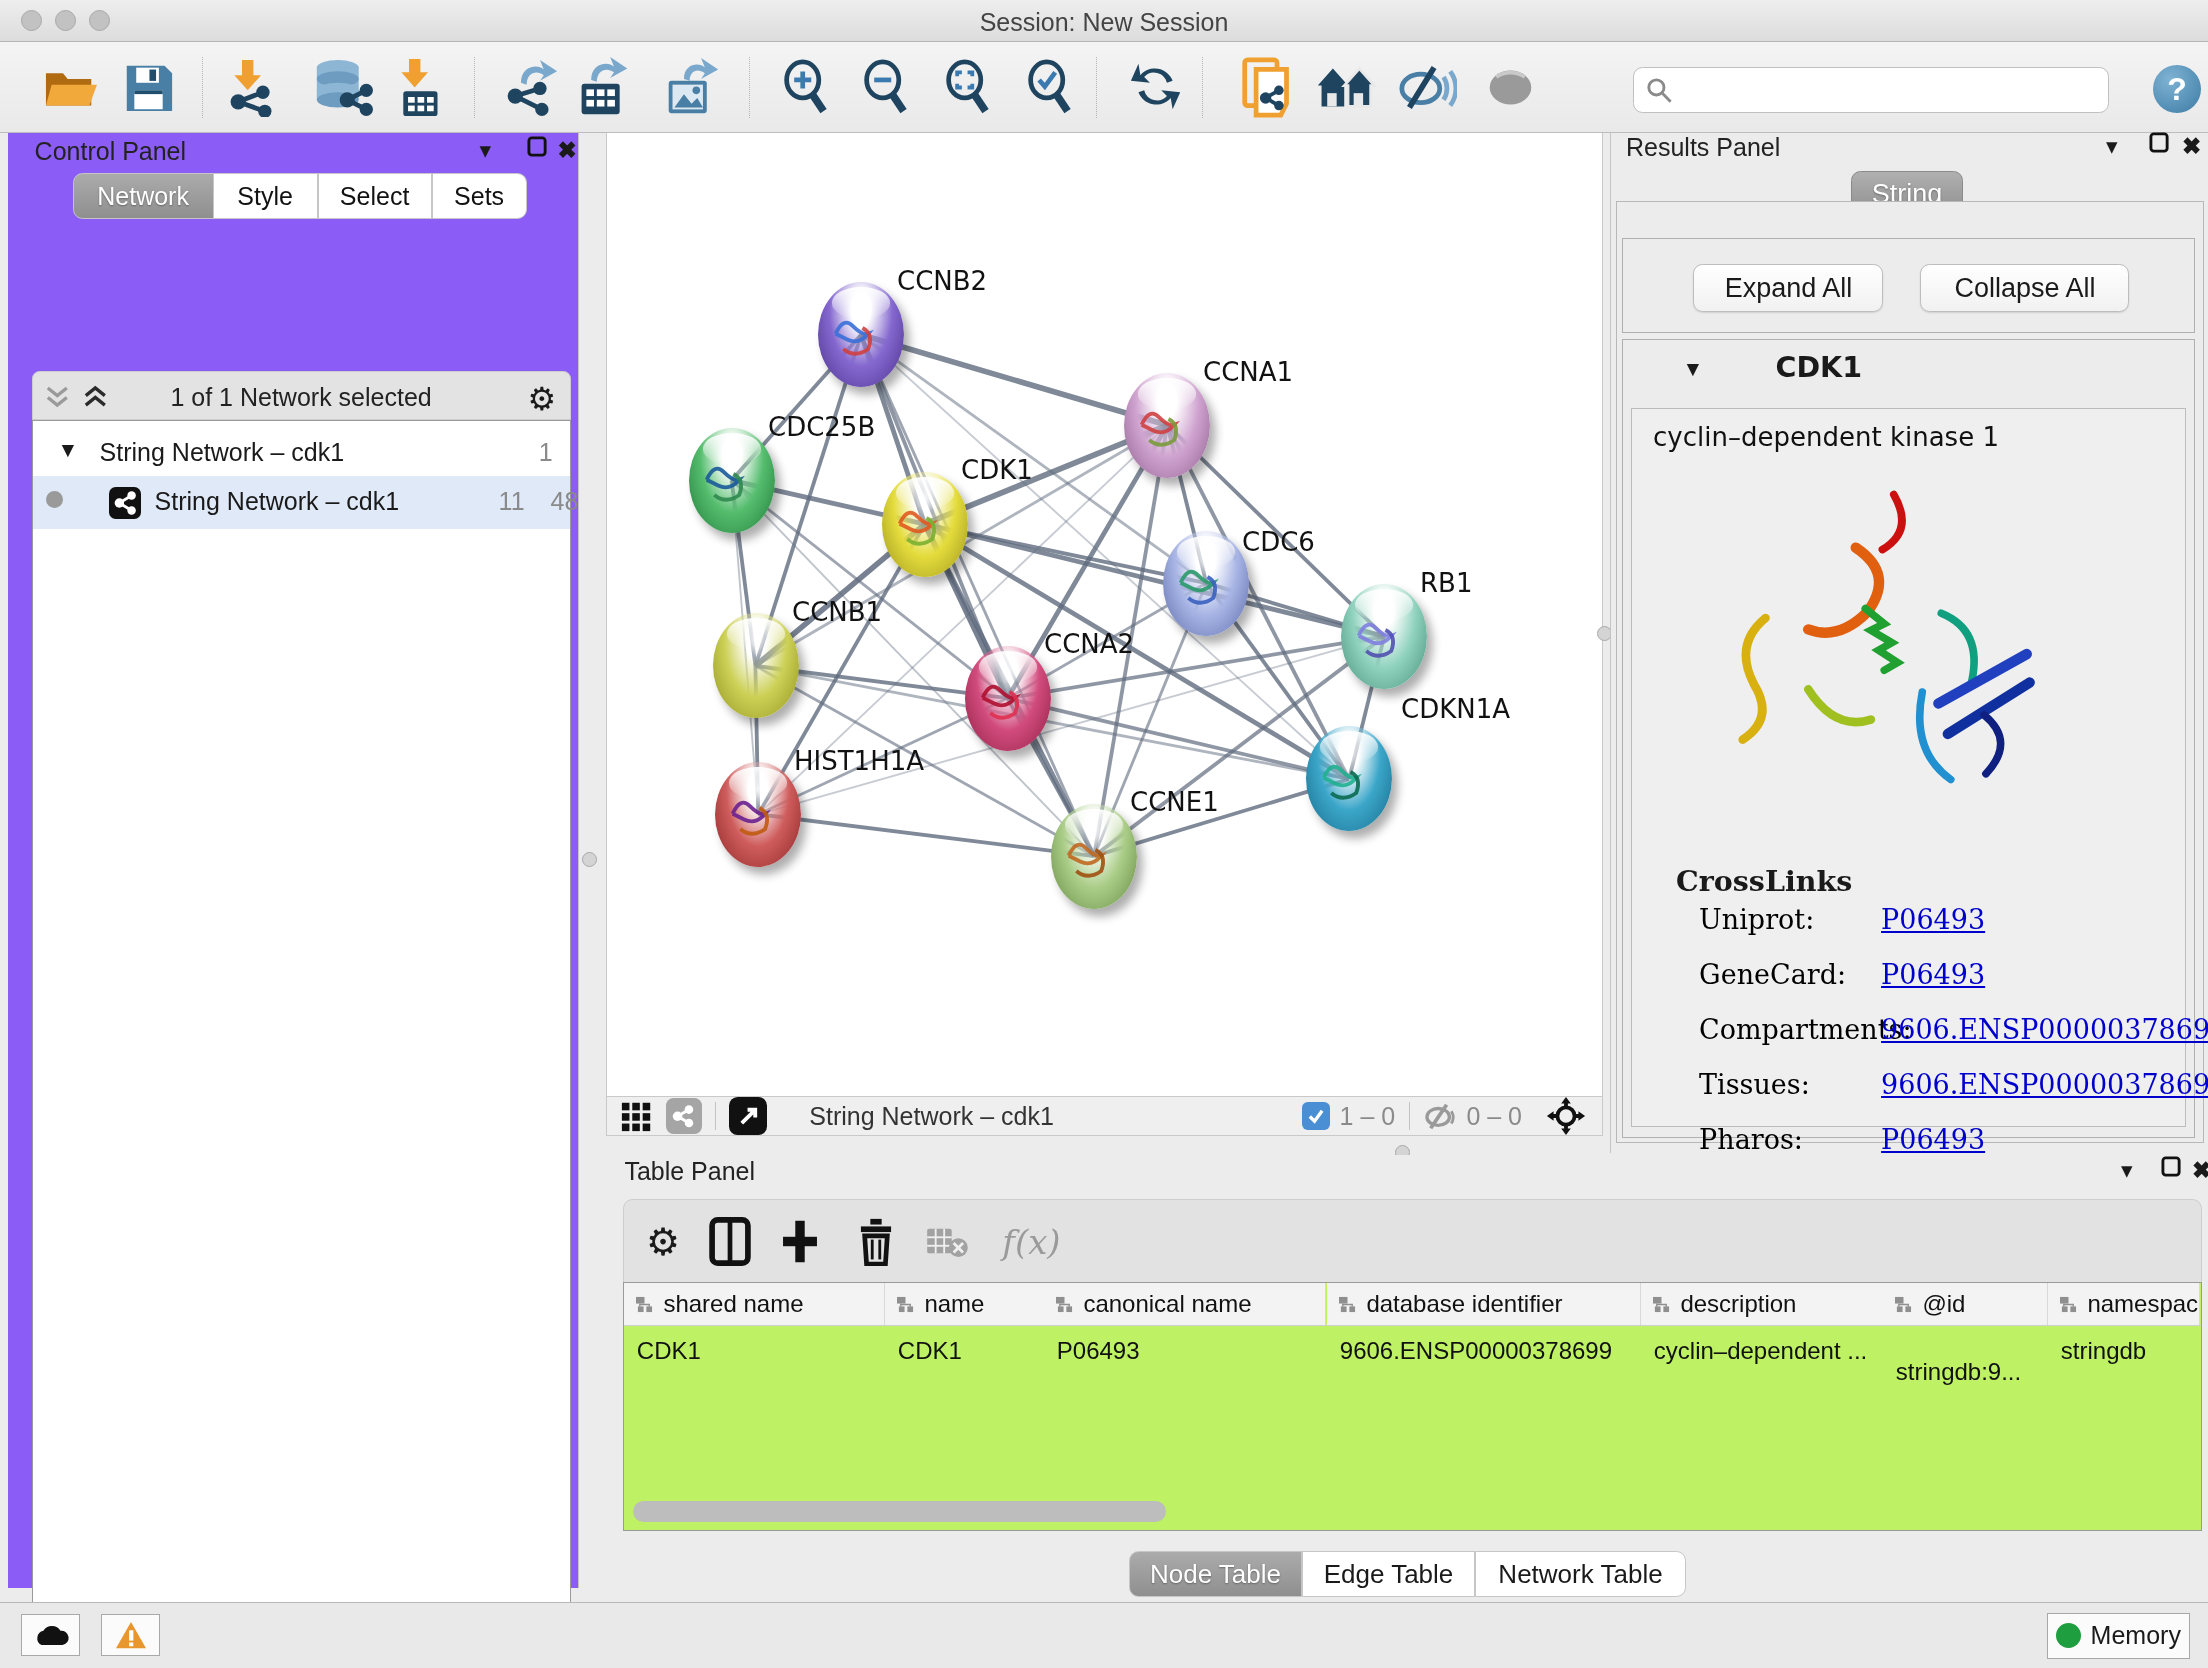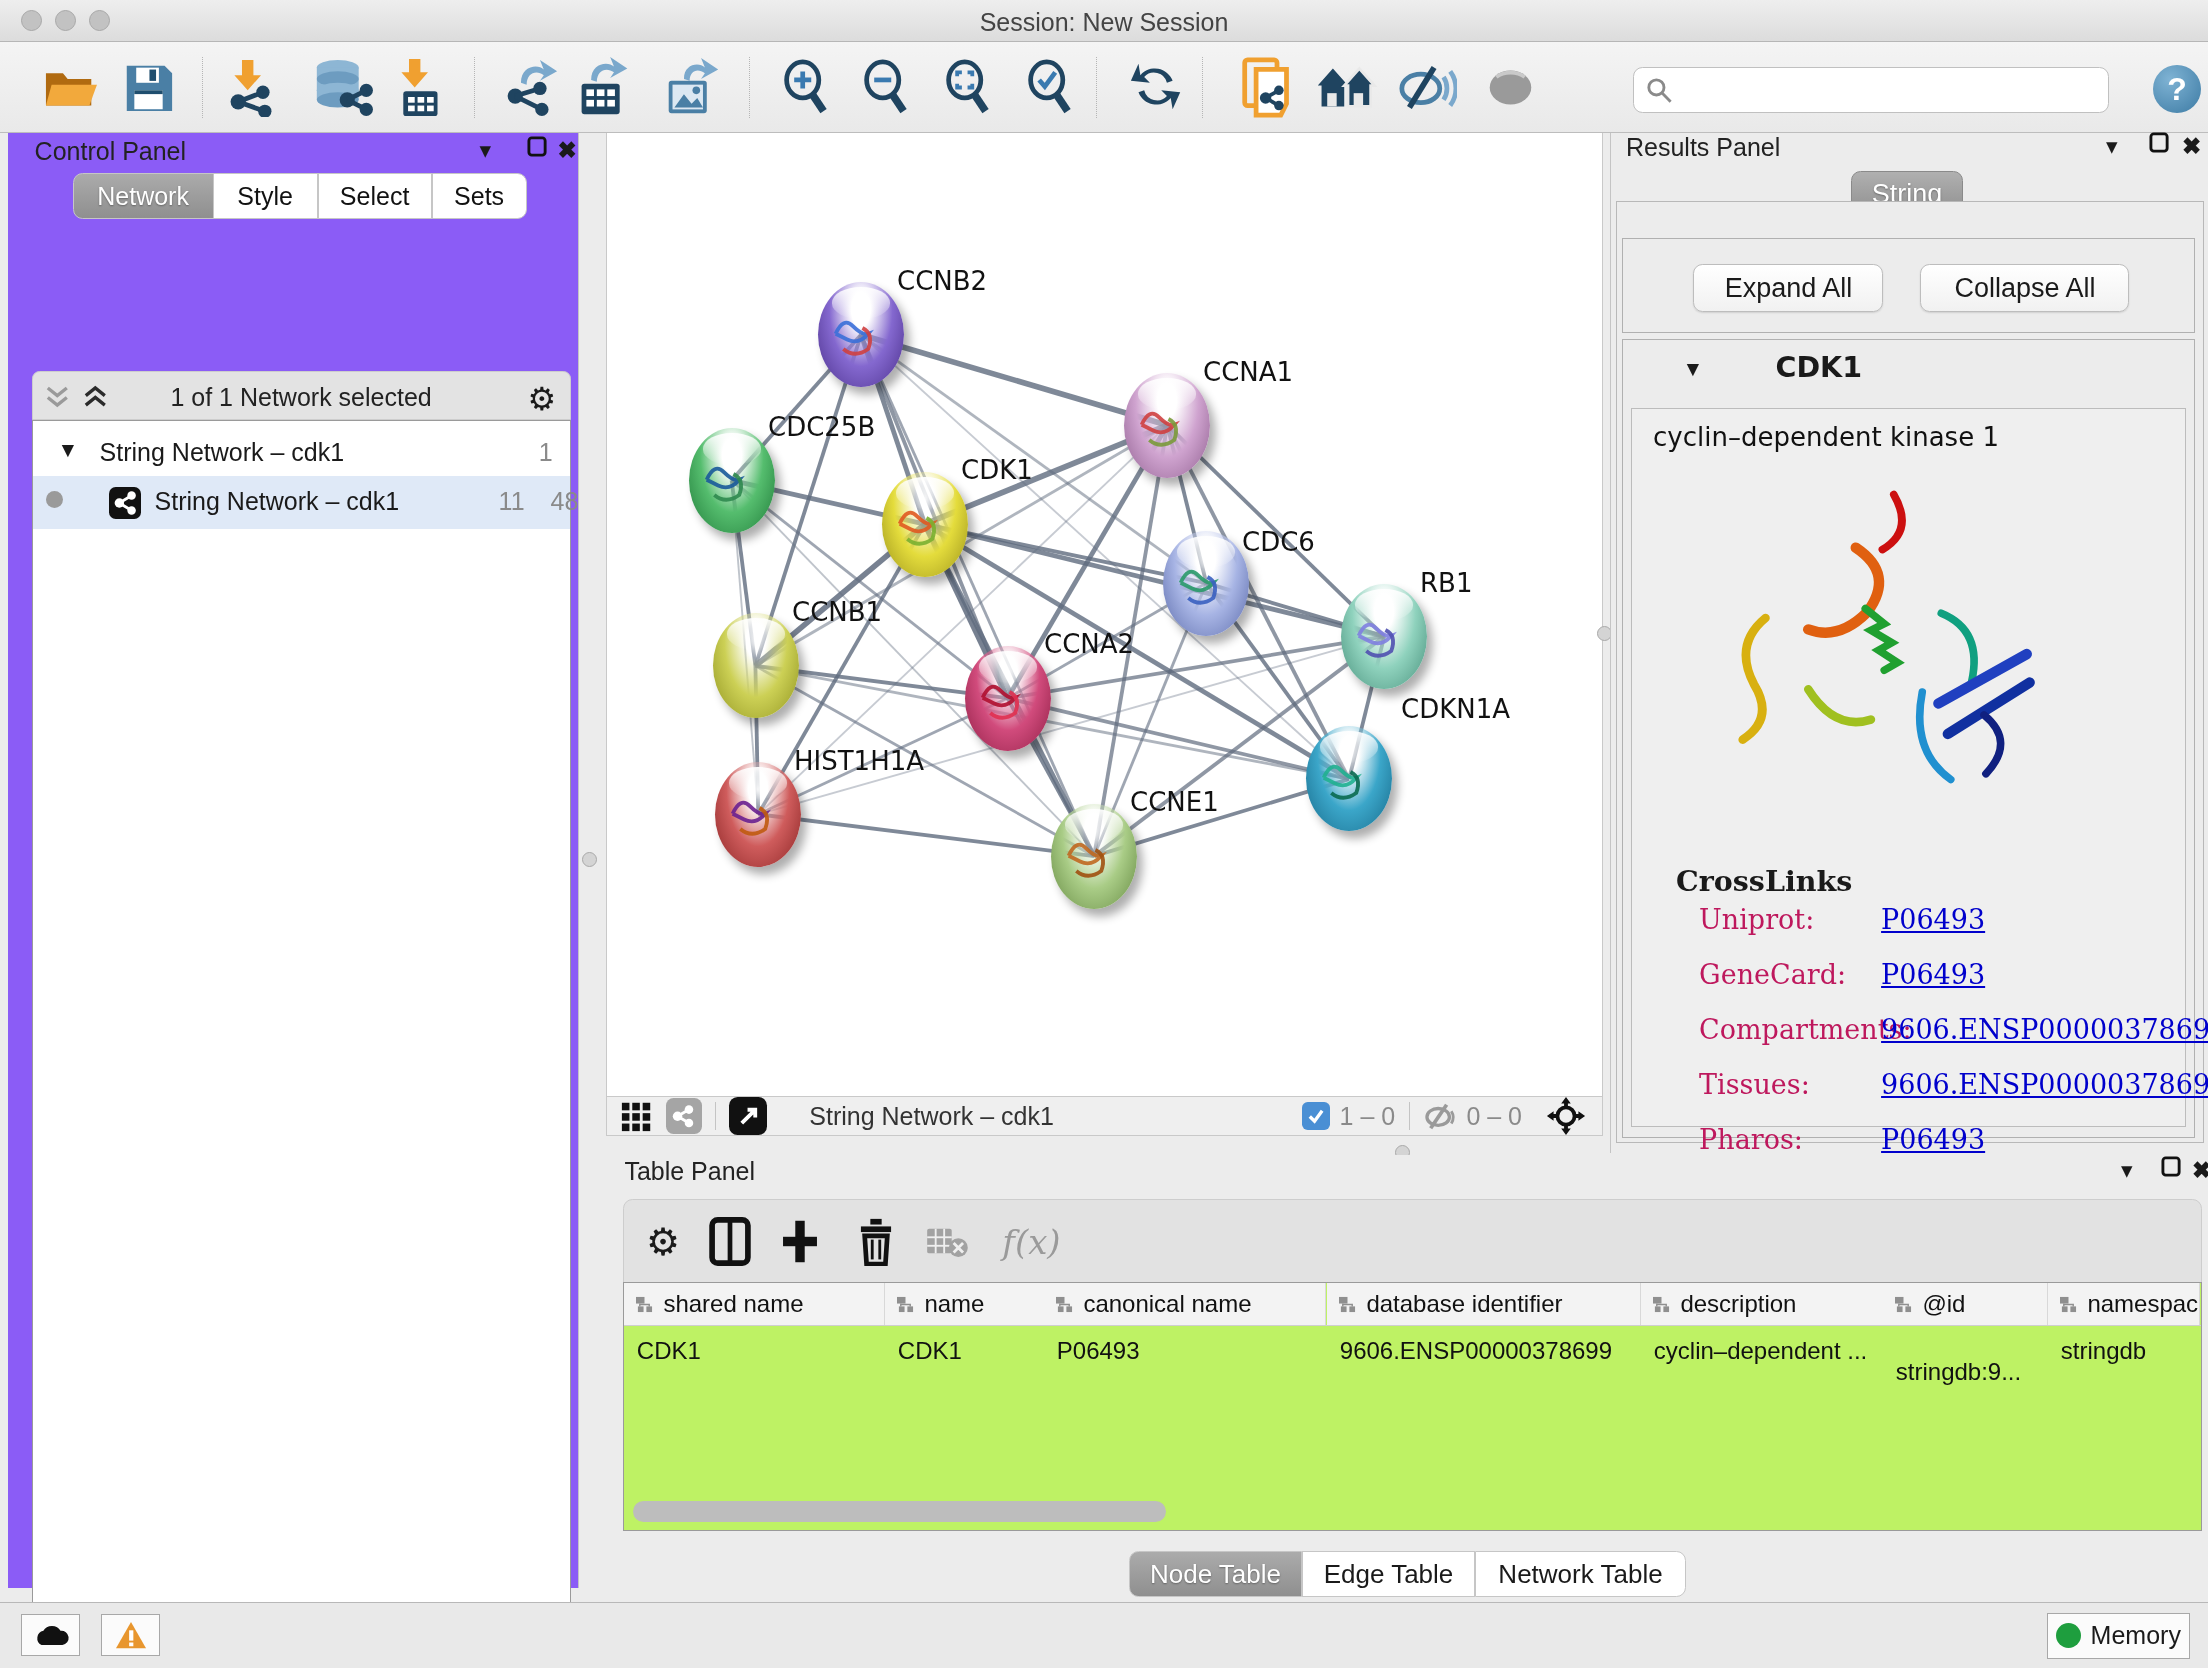--- a/index.html
+++ b/index.html
@@ -51,21 +51,21 @@
   #string-tab { left:240px; top:38px; width:112px; height:46px; background:linear-gradient(#b0b0b0,#8e8e8e); border:1px solid #8a8a8a; border-radius:9.5px; color:#fff; font-size:27px; display:flex; align-items:center; justify-content:center; text-shadow:0 1px 1.9px rgba(0,0,0,.35); }
   #results-outer { left:4.8px; top:68px; width:588px; height:942px; border:1.9px solid #b8b8b8; background:#ececec; }
   #expand-box { left:5.7px; top:36px; width:573px; height:95px; border:1px solid #b0b0b0; }
   .rbtn { position:absolute; top:25px; height:48px; background:linear-gradient(#ffffff,#f1f1f1); border:1px solid #bdbdbd; border-radius:9.5px; font-size:27px; display:flex; align-items:center; justify-content:center; box-shadow:0 1px 1.9px rgba(0,0,0,.12); }
   #cdk1-box { left:5.7px; top:137px; width:573px; height:799px; border:1px solid #b0b0b0; }
   #gene-name { font-size:28.5px; font-weight:bold; font-family:"DejaVu Sans", sans-serif; }
   #gene-desc-box { position:absolute; left:7.6px; top:68px; width:555px; height:719px; border:1px solid #bcbcbc; background:#efefef; }
   #gene-desc { font-size:26px; font-family:"DejaVu Sans", sans-serif; color:#111; }
   .serif { font-family:"DejaVu Serif", serif; }
   #crosslinks-title { font-size:28.5px; font-weight:bold; }
-  .xl-label { font-size:27px; color:#be185d; }
+  .xl-label { font-size:27px; color:#000000; }
   .xl-link { font-size:27px; color:#0000cc; text-decoration:underline; }
 
   
   #table-panel { left:613px; top:1155px; width:1595px; height:443px; background:#ececec; }
   #tp-toolbar { left:9.5px; top:44px; width:1579px; height:84px; background:#e2e2e2; border:1px solid #cdcdcd; border-radius:9.5px 9.5px 0 0; }
   .tpbtn { position:absolute; top:17px; width:49px; height:49px; display:flex; align-items:center; justify-content:center; }
   #node-table { left:9.5px; top:127px; width:1579px; height:249px; background:#bef264; border:1px solid #9a9a9a; }
   .th { position:absolute; top:0; height:42px; background:#f3f3f3; border-right:1px solid #d8d8d8; display:flex; align-items:center; font-size:24px; color:#111; }
   .th .colicon { margin:0 9.5px 0 11.4px; }
   .thead-line { position:absolute; left:0; top:42px; width:100%; border-top:1px solid #cfcfcf; }

